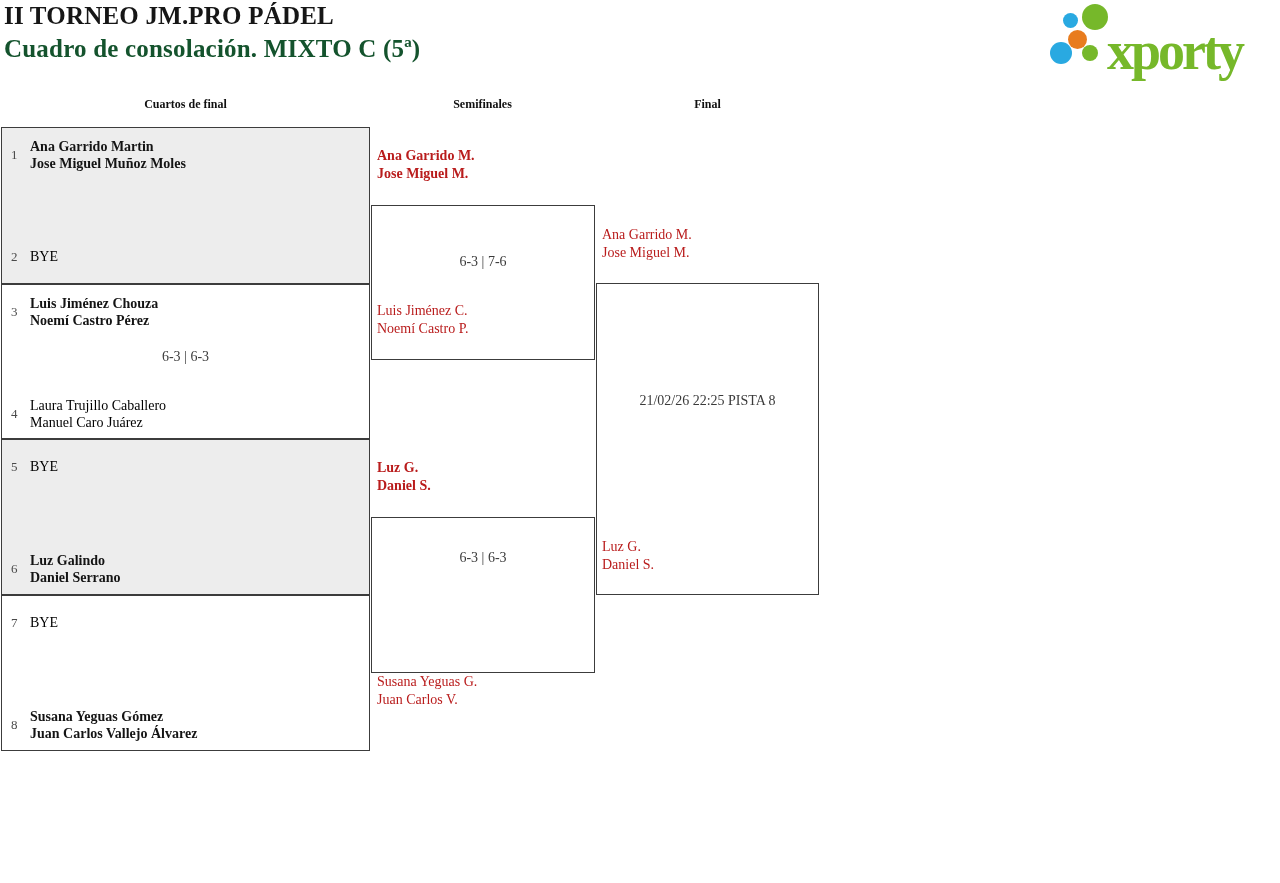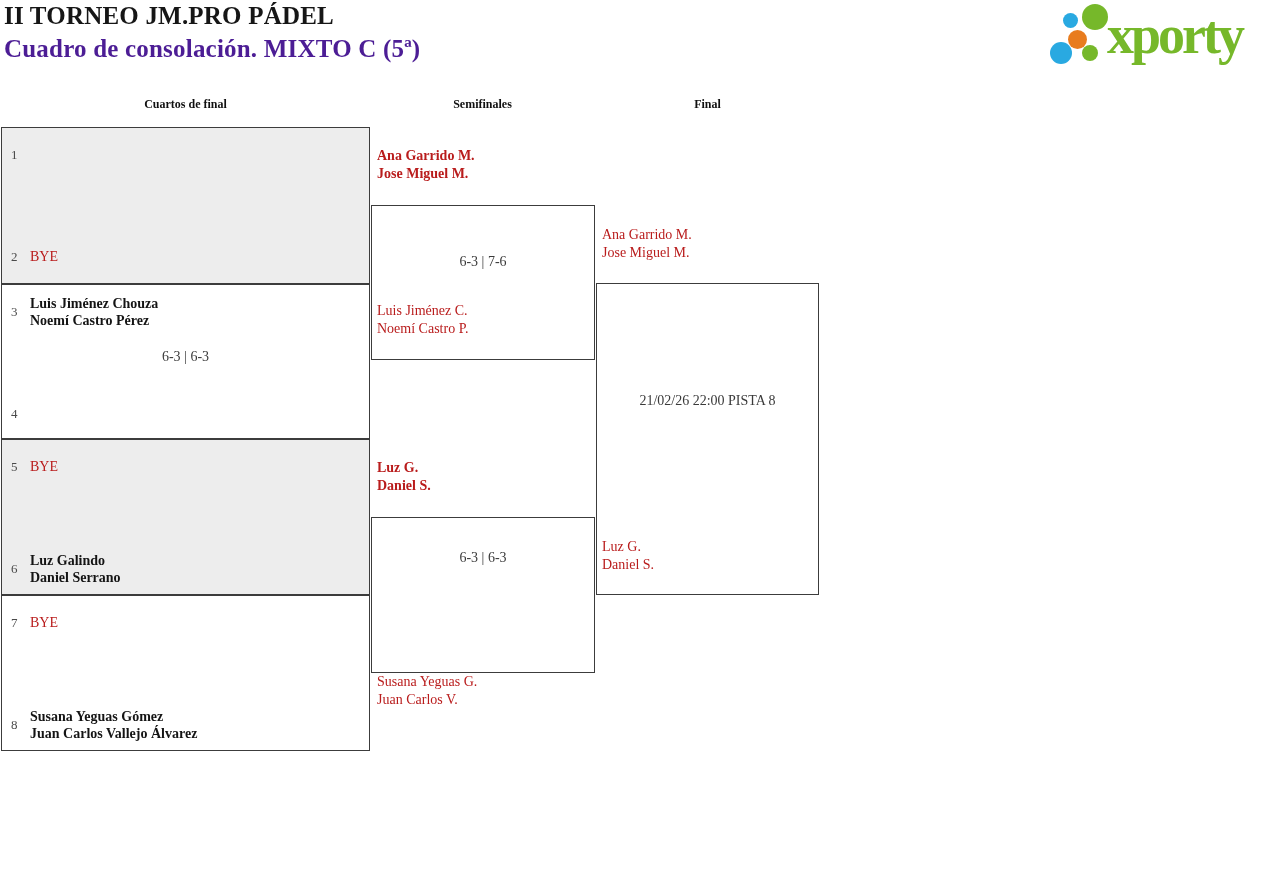--- a/index.html
+++ b/index.html
@@ -2,31 +2,31 @@
 <html style="--green: #76b82a; --blue: #29a9e1; --orange: #e87c1e;"><head>
 <meta charset="utf-8">
 <style>
   html,body{margin:0;padding:0;background:#fff;}
   .stage{
     position:relative;width:1280px;height:883px;background:#ffffff;
     font-family:Liberation Serif, serif;overflow:hidden;color:#1c1c1c;
   }
   
   .pgtitle{position:absolute;left:4px;top:2px;font-size:25px;font-weight:700;color:#161616;letter-spacing:.2px;white-space:nowrap;}
-  .pgsub{position:absolute;left:4px;top:35px;font-size:25px;font-weight:700;color:#4c1d95;letter-spacing:.2px;white-space:nowrap;}
+  .pgsub{position:absolute;left:4px;top:35px;font-size:25px;font-weight:700;color:#14532d;letter-spacing:.2px;white-space:nowrap;}
   
   .logo{position:absolute;left:1045px;top:0;width:235px;height:75px;cursor:pointer;}
   .dot{position:absolute;border-radius:50%;}
   #ld1{left:18px;top:13px;width:15px;height:15px;background:var(--blue);}
   #ld2{left:37px;top:4px;width:26px;height:26px;background:var(--green);}
   #ld3{left:23px;top:30px;width:19px;height:19px;background:var(--orange);}
   #ld4{left:5px;top:42px;width:22px;height:22px;background:var(--blue);}
   #ld5{left:37px;top:45px;width:16px;height:16px;background:var(--green);}
   .logotext{
-    position:absolute;left:62px;top:0;width:172px;height:70px;line-height:70px;
+    position:absolute;left:62px;top:16px;width:172px;height:70px;line-height:70px;
     font-size:54px;font-weight:700;letter-spacing:-3px;color:var(--green);
   }
   
   .ch{position:absolute;top:97px;font-size:12px;font-weight:700;text-align:center;color:#101010;}
   #ch1{left:0;width:371px;}
   #ch2{left:371px;width:223px;}
   #ch3{left:596px;width:223px;}
   
   .box{position:absolute;border:1px solid #3c3c3c;box-sizing:border-box;background:#fff;}
   .box.shaded{background:#ededed;}
@@ -35,21 +35,21 @@
   #qf3{left:1px;top:439px;width:369px;height:156px;}
   #qf4{left:1px;top:595px;width:369px;height:156px;}
   #sf1box{left:371px;top:205px;width:224px;height:155px;}
   #sf2box{left:371px;top:517px;width:224px;height:156px;}
   #finalbox{left:596px;top:283px;width:223px;height:312px;}
   
   .slot{position:absolute;left:0;right:0;height:37px;display:flex;align-items:center;}
   .st{top:8px;}
   .sb{top:110px;}
   .seed{flex:none;width:19px;margin-left:9px;font-size:13px;color:#4a4a4a;}
-  .names{color:#b91c1c;}
+  .names{color:#000000;}
   .nl{font-size:14px;line-height:17px;white-space:nowrap;}
   .w{font-weight:700;color:#141414;}
   .score{position:absolute;left:0;right:0;text-align:center;font-size:14px;color:#3a3a3a;}
   #qf2 .score{top:64px;}
   
   .fnames{position:absolute;color:#b91c1c;}
   .fnames .nl{line-height:18px;}
   #sf1t1{left:377px;top:147px;}
   #sf1t2{left:377px;top:302px;}
   #sf2t1{left:377px;top:459px;}
@@ -78,20 +78,24 @@
     <span class="logotext">xporty</span>
   </div>
 
   <div class="ch" id="ch1">Cuartos de final</div>
   <div class="ch" id="ch2">Semifinales</div>
   <div class="ch" id="ch3">Final</div>
 
   <div class="box shaded" id="qf1">
     <div class="slot st">
       <span class="seed">1</span>
+      <div class="names w">
+        <div class="nl">Ana Garrido Martin</div>
+        <div class="nl">Jose Miguel Muñoz Moles</div>
+      </div>
     </div>
     <div class="slot sb">
       <span class="seed">2</span>
       <div class="names">
         <div class="nl">BYE</div>
         <div class="nl"></div>
       </div>
     </div>
   </div>
 
@@ -99,20 +103,24 @@
     <div class="slot st">
       <span class="seed">3</span>
       <div class="names w">
         <div class="nl">Luis Jiménez Chouza</div>
         <div class="nl">Noemí Castro Pérez</div>
       </div>
     </div>
     <div class="score">6-3 | 6-3</div>
     <div class="slot sb">
       <span class="seed">4</span>
+      <div class="names">
+        <div class="nl">Laura Trujillo Caballero</div>
+        <div class="nl">Manuel Caro Juárez</div>
+      </div>
     </div>
   </div>
 
   <div class="box shaded" id="qf3">
     <div class="slot st">
       <span class="seed">5</span>
       <div class="names">
         <div class="nl">BYE</div>
         <div class="nl"></div>
       </div>
@@ -163,19 +171,19 @@
   <div class="fnames" id="sf2t2">
     <div class="nl">Susana Yeguas G.</div>
     <div class="nl">Juan Carlos V.</div>
   </div>
 
   <div class="fnames" id="ft1">
     <div class="nl">Ana Garrido M.</div>
     <div class="nl">Jose Miguel M.</div>
   </div>
   <div class="box" id="finalbox"></div>
-  <div class="fscore" id="finfo">21/02/26 22:00 PISTA 8</div>
+  <div class="fscore" id="finfo">21/02/26 22:25 PISTA 8</div>
   <div class="fnames" id="ft2">
     <div class="nl">Luz G.</div>
     <div class="nl">Daniel S.</div>
   </div>
 
 </div>
 
 </body></html>

